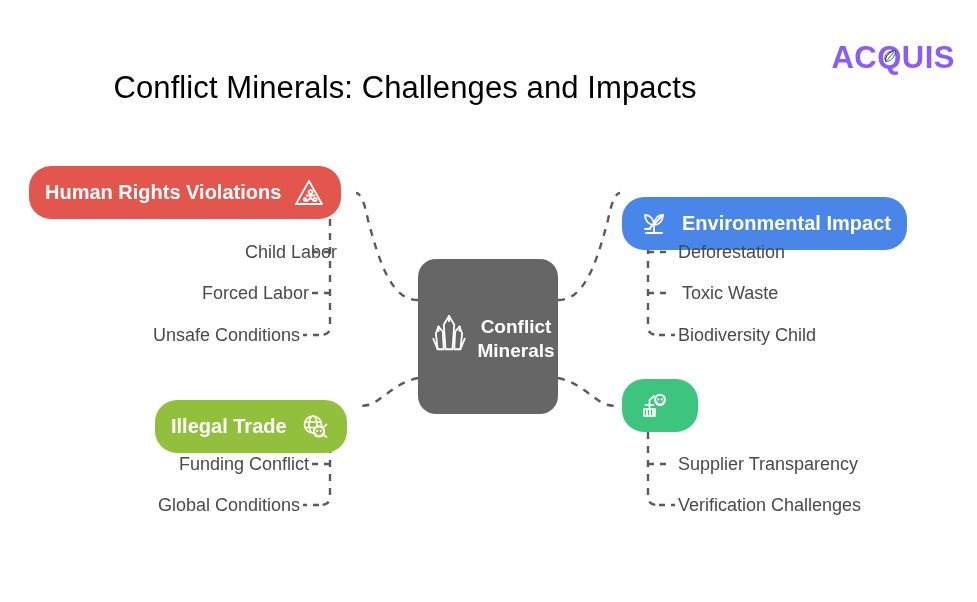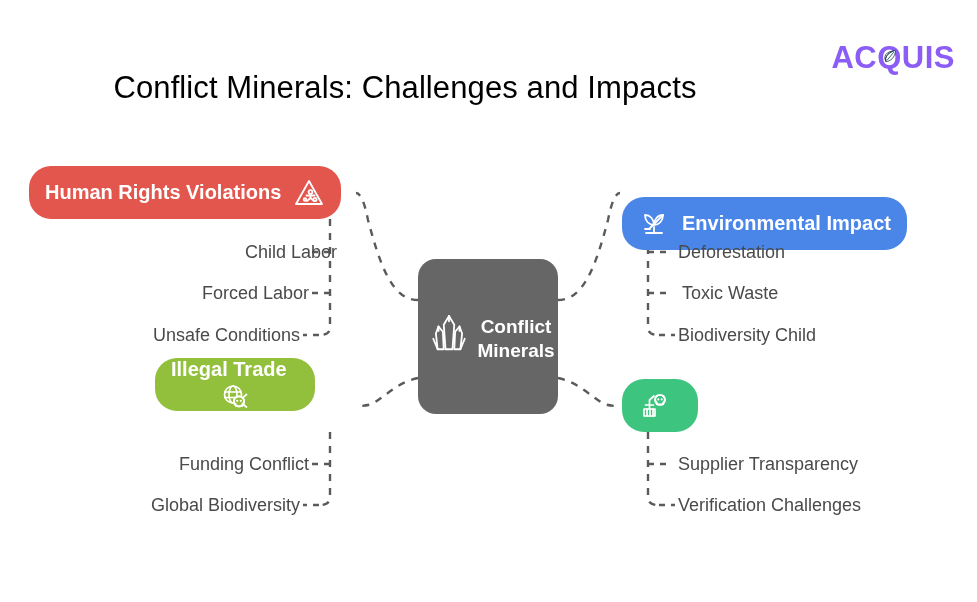--- a/index.html
+++ b/index.html
@@ -112,21 +112,21 @@
   }
   .pill-icon {
     width: 32px;
     height: 32px;
     flex: 0 0 32px;
   }
   .pill.left .pill-label { margin-right: 12px; }
   .pill.right .pill-icon { margin-right: 12px; }
 
   #pill-hrv { left: 29px;  top: 166px; }
-  #pill-ill { left: 155px; top: 358px; flex-direction: column; }
+  #pill-ill { left: 155px; top: 400px; }
   #pill-env { left: 622px; top: 177px; margin-top: 20px; }
   #pill-scc { left: 622px; top: 379px; }
 
   
   .subitem {
     position: absolute;
     font-size: 18px;
     color: #4a4a4a;
     white-space: nowrap;
     line-height: 1;
@@ -263,21 +263,21 @@
       <circle cx="20" cy="20.5" r="5.2" fill="#93c03c"></circle>
       <path d="M20 15.3 C 16.9 15.3 15 17.4 15 20 C 15 21.6 15.9 22.6 16.8 23.2 L16.8 25 L23.2 25 L23.2 23.2 C 24.1 22.6 25 21.6 25 20 C 25 17.4 23.1 15.3 20 15.3 Z"></path>
       <circle cx="18.2" cy="19.8" r="1.1" fill="#ffffff" stroke="none"></circle>
       <circle cx="21.8" cy="19.8" r="1.1" fill="#ffffff" stroke="none"></circle>
       <path d="M24.5 16.2 L27.5 13.5"></path>
       <path d="M24.8 24 L27.5 26"></path>
     </g>
   </svg>
 </div>
 <div class="subitem left" style="left:309px; top:464px;">Funding Conflict</div>
-<div class="subitem left" style="left:300px; top:505px;">Global Biodiversity</div>
+<div class="subitem left" style="left:300px; top:505px;">Global Conditions</div>
 
 <div class="pill right" id="pill-scc" style="background:#3dc47e;">
   <svg class="pill-icon" viewBox="0 0 32 32">
     <g fill="none" stroke="#ffffff" stroke-width="1.7" stroke-linejoin="round" stroke-linecap="round">
       <path d="M6 26 L6 19 L17 19 L17 26 Z"></path>
       <path d="M9 19 L9 26 M12 19 L12 26 M15 19 L15 26"></path>
       <path d="M11.5 19 L11.5 15"></path>
       <path d="M7.5 15 L15.5 15"></path>
       <path d="M11.5 15 L11.5 10 L16 6"></path>
       <circle cx="22" cy="10" r="5" fill="#3dc47e"></circle>

